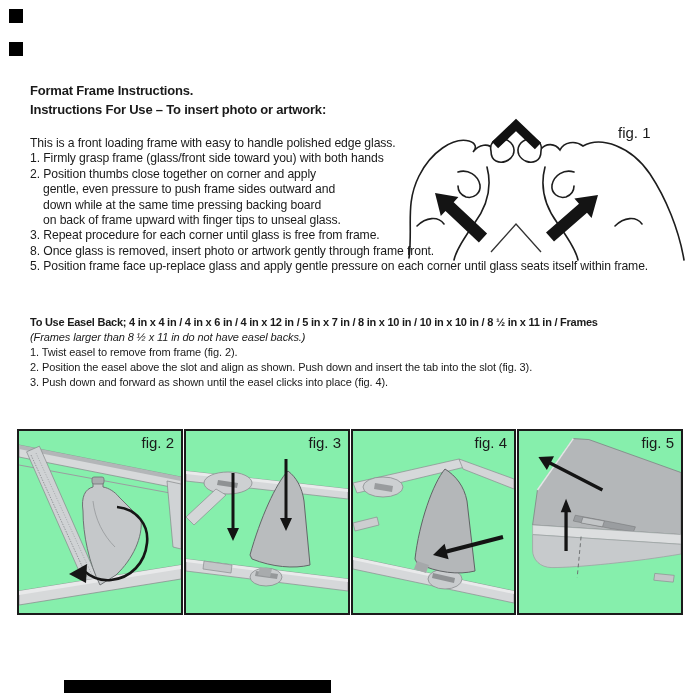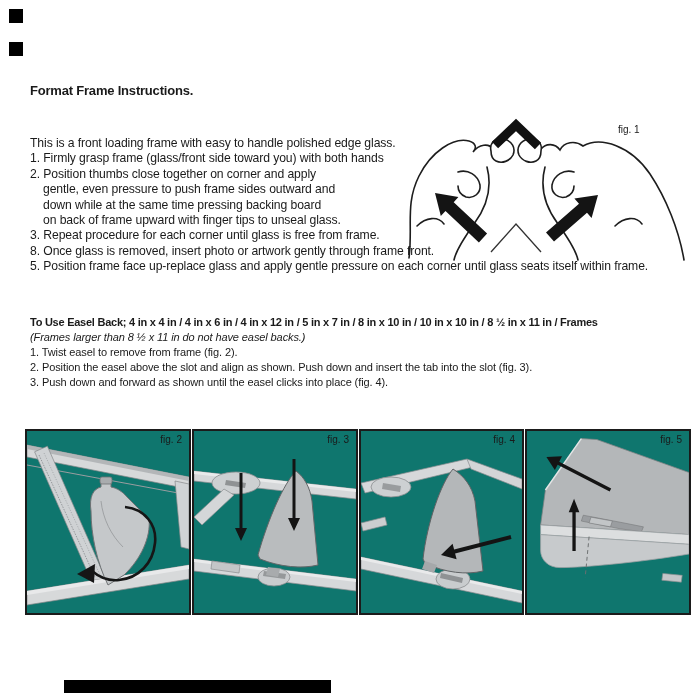--- a/index.html
+++ b/index.html
@@ -6,38 +6,39 @@
   #page{position:relative;width:700px;height:700px;background:#ffffff;overflow:hidden;
         font-family:"Liberation Sans","DejaVu Sans",sans-serif;color:#1a1a1a;}
   .abs{position:absolute;}
   .title-block{left:30px;top:82px;font-size:13px;font-weight:bold;line-height:18.5px;letter-spacing:-0.2px;}
   .body-block{left:30px;top:136px;font-size:12.2px;line-height:15.4px;letter-spacing:-0.1px;}
   .body-block .cont{padding-left:13px;}
   .easel-block{left:30px;top:315px;font-size:11px;line-height:15px;letter-spacing:-0.1px;}
   .easel-heading{font-weight:bold;letter-spacing:-0.25px;}
   .easel-note{font-style:italic;}
   .fig1-wrap{left:403px;top:112px;width:292px;height:150px;}
-  .fig-label{font-size:10px;color:#1a1a1a;}
+  .fig-label{font-size:15px;color:#1a1a1a;}
   .fig1-label{left:215px;top:12px;}
-  .figbox{top:429px;height:186px;border:2px solid #1b1b1b;background:#0f766e;box-sizing:border-box;margin-left:8px;}
+  .figbox{top:429px;height:186px;border:2px solid #1b1b1b;background:#86efac;box-sizing:border-box;}
   .figbox .fig-label{right:7px;top:3px;position:absolute;}
   .figbox svg{position:absolute;left:0;top:0;}
   .artifact{background:#000000;}
 </style>
 </head>
 <body>
 
 <div id="page">
 
   <div class="abs artifact" style="left:9px;top:9px;width:14px;height:14px;"></div>
   <div class="abs artifact" style="left:9px;top:42px;width:14px;height:14px;"></div>
   <div class="abs artifact" style="left:64px;top:680px;width:267px;height:13px;"></div>
 
   <div class="abs title-block">
     <div>Format Frame Instructions.</div>
+    <div>Instructions For Use – To insert photo or artwork:</div>
   </div>
 
   <div class="abs body-block">
     <div>This is a front loading frame with easy to handle polished edge glass.</div>
     <div>1. Firmly grasp frame (glass/front side toward you) with both hands</div>
     <div>2. Position thumbs close together on corner and apply</div>
     <div class="cont">gentle, even pressure to push frame sides outward and</div>
     <div class="cont">down while at the same time pressing backing board</div>
     <div class="cont">on back of frame upward with finger tips to unseal glass.</div>
     <div>3. Repeat procedure for each corner until glass is free from frame.</div>

